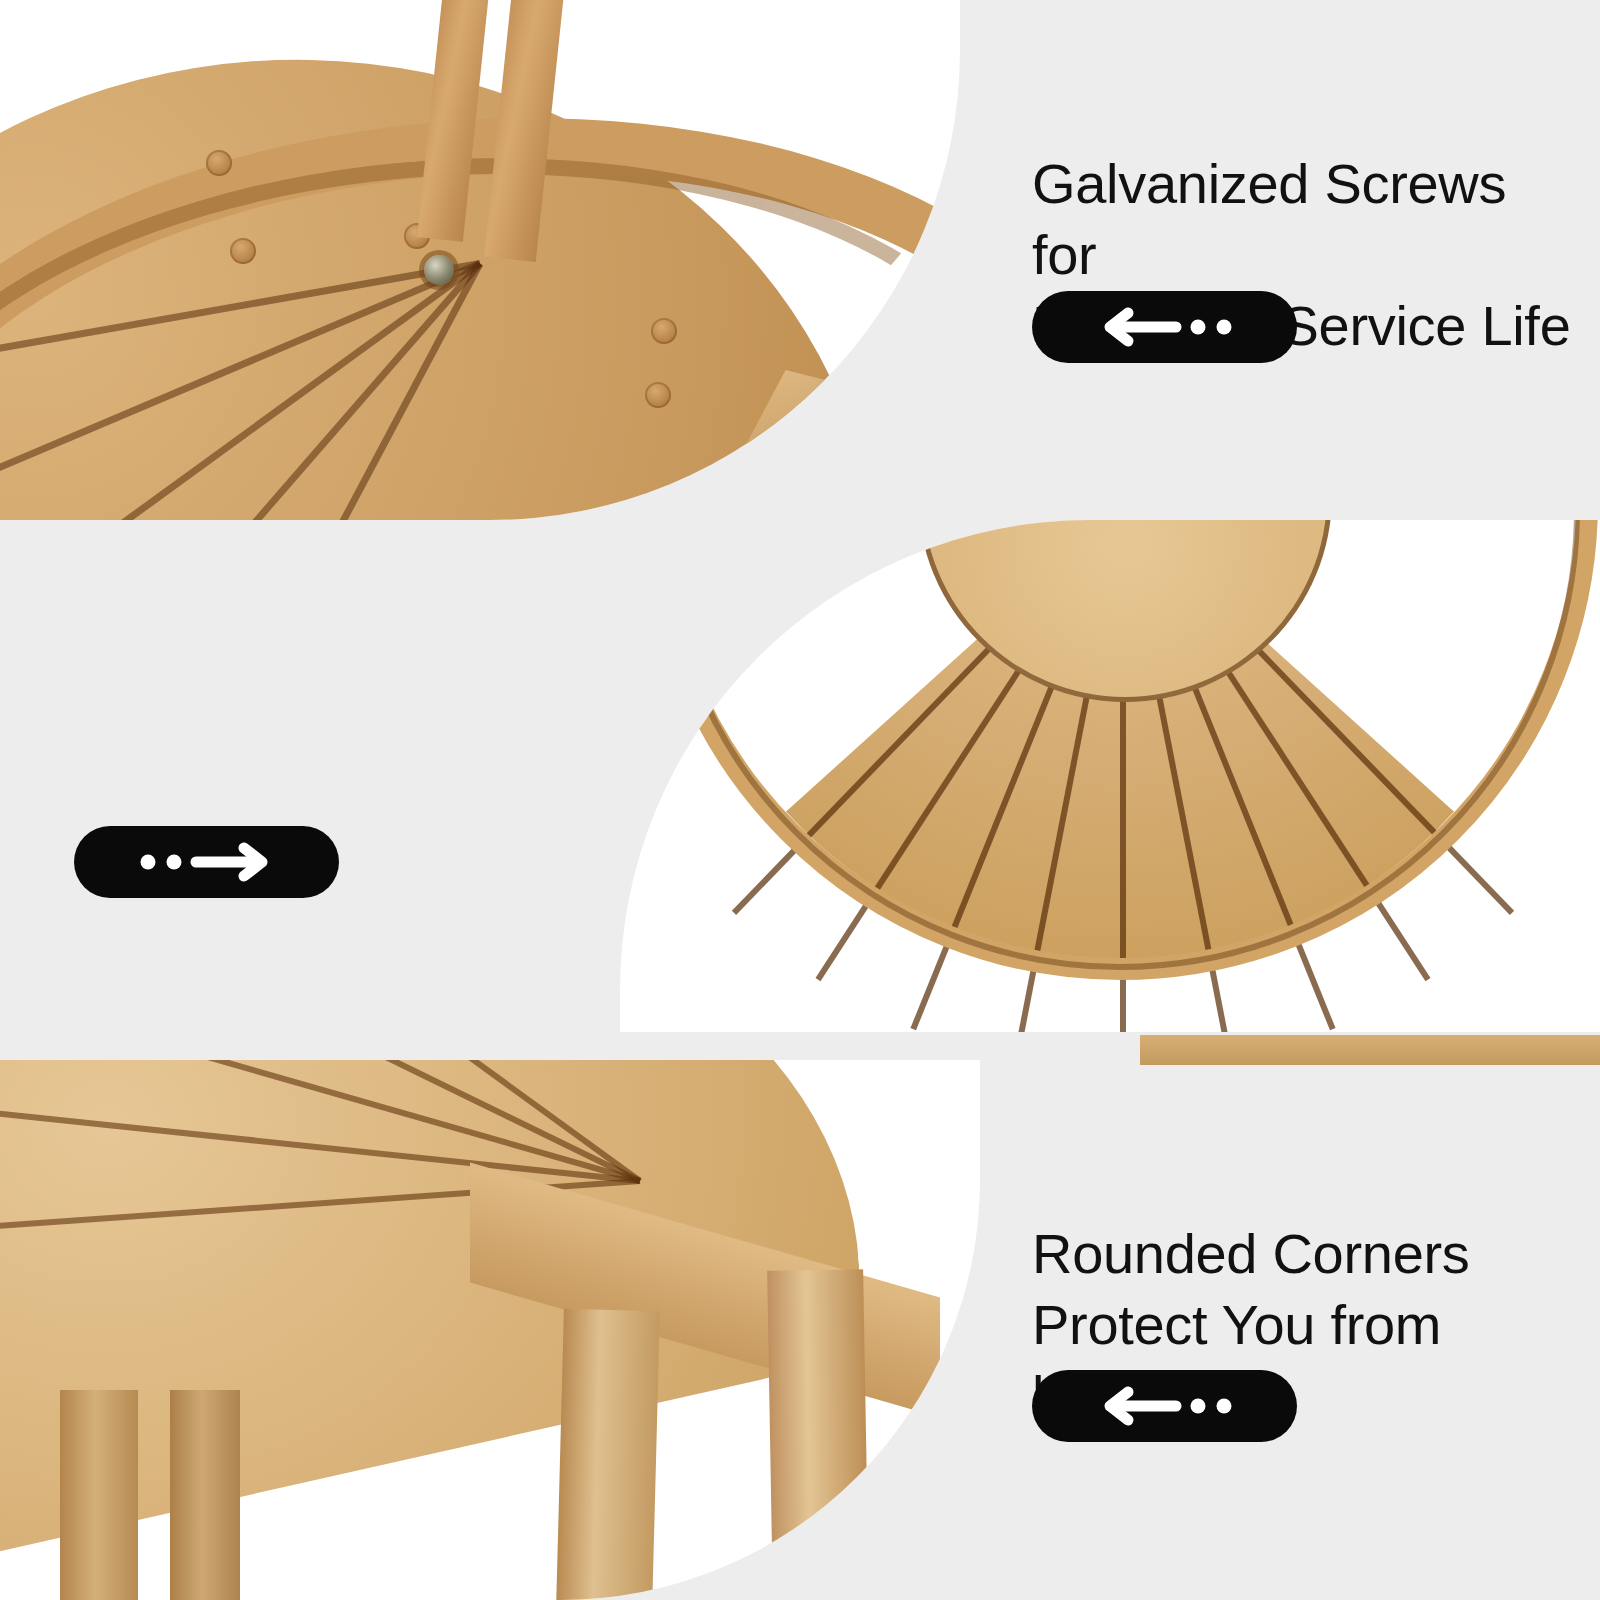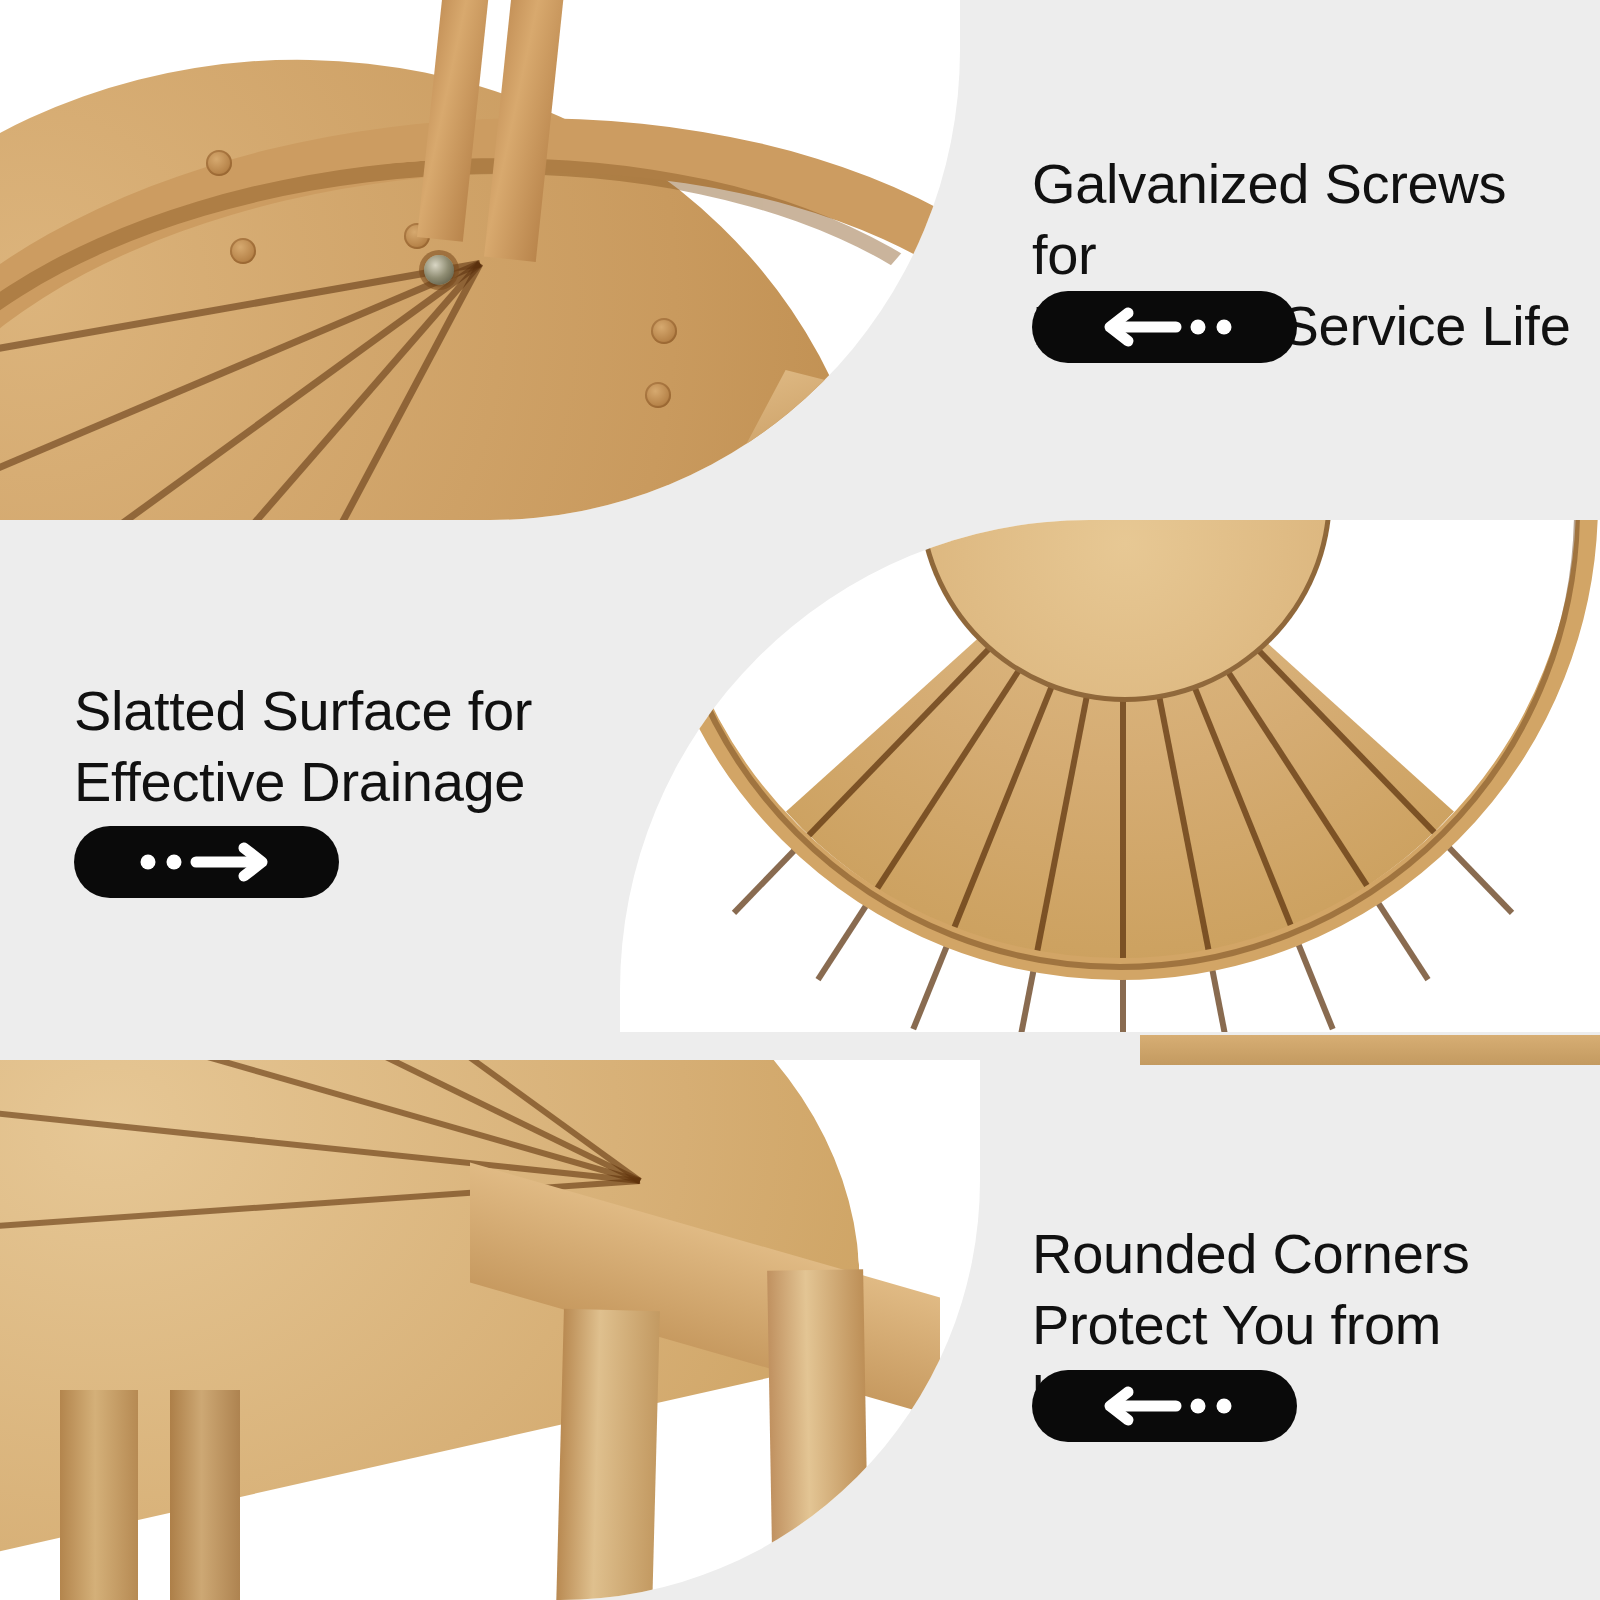--- a/index.html
+++ b/index.html
@@ -272,22 +272,20 @@
 
   <div class="pill" style="left: 1032px; top: 291px; width: 265px; height: 72px;">
     <svg width="150" height="44" viewBox="0 0 150 44" aria-hidden="true">
       <path d="M38 8 L20 22 L38 36" fill="none" stroke="#ffffff" stroke-width="11" stroke-linecap="round" stroke-linejoin="round"></path>
       <line x1="22" y1="22" x2="86" y2="22" stroke="#ffffff" stroke-width="11" stroke-linecap="round"></line>
       <circle cx="108" cy="22" r="7.5" fill="#ffffff"></circle>
       <circle cx="134" cy="22" r="7.5" fill="#ffffff"></circle>
     </svg>
   </div>
 
-  <div class="feature-text" style="left: 74px; top: 675px; width: 540px;">Slatted Surface for
-Effective Drainage</div>
 
   <div class="pill" style="left: 74px; top: 826px; width: 265px; height: 72px;">
     <svg width="150" height="44" viewBox="0 0 150 44" aria-hidden="true">
       <circle cx="16" cy="22" r="7.5" fill="#ffffff"></circle>
       <circle cx="42" cy="22" r="7.5" fill="#ffffff"></circle>
       <line x1="64" y1="22" x2="128" y2="22" stroke="#ffffff" stroke-width="11" stroke-linecap="round"></line>
       <path d="M112 8 L130 22 L112 36" fill="none" stroke="#ffffff" stroke-width="11" stroke-linecap="round" stroke-linejoin="round"></path>
     </svg>
   </div>
 

